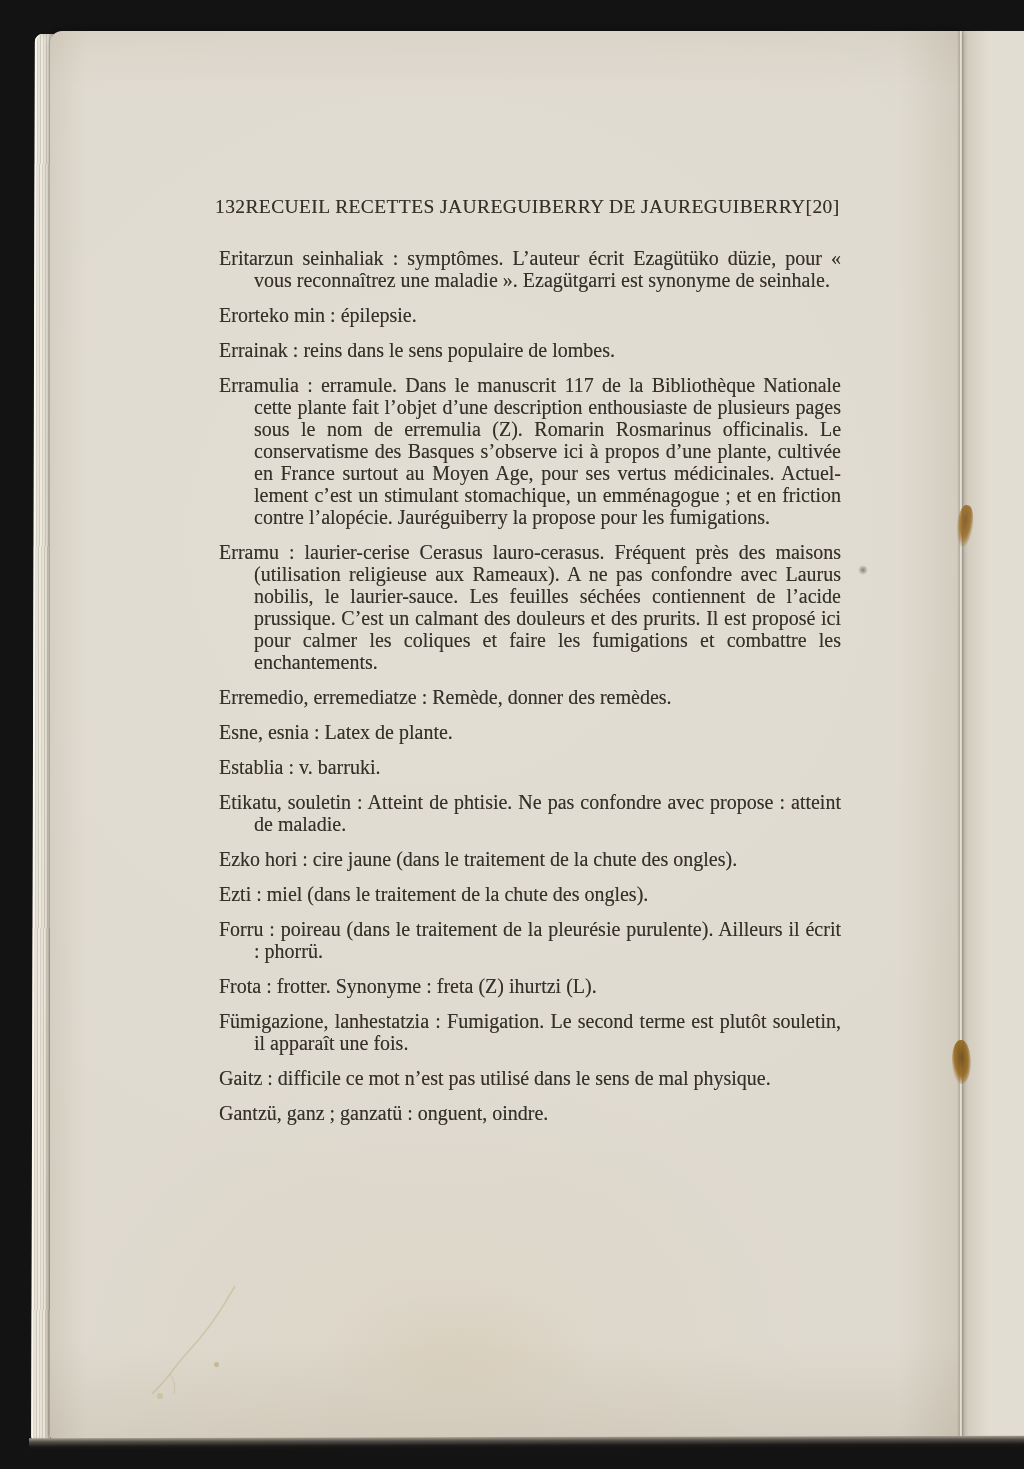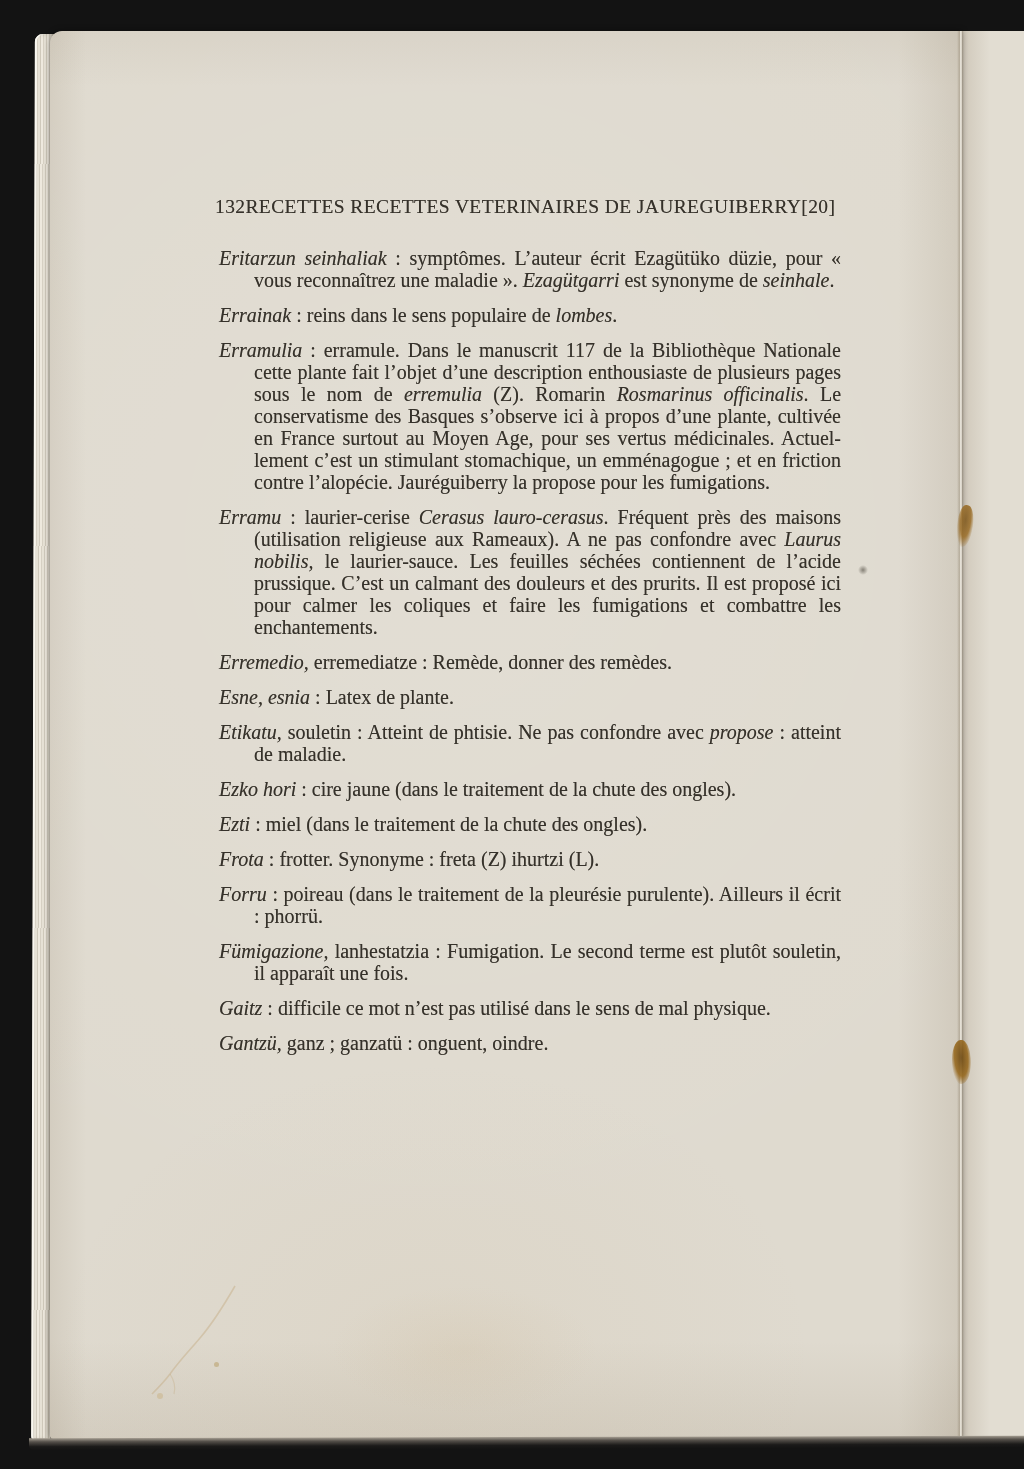--- a/index.html
+++ b/index.html
@@ -78,21 +78,21 @@
   .entries {
     position: absolute; left: 169px; top: 216px; width: 622px;
     font-size: 20px; line-height: 22px;
     color: var(--ink, #35312a);
     text-align: justify;
     text-shadow: 0 0 .6px rgba(55,50,42,.5);
     hyphens: manual;
   }
   .entry { margin: 0 0 13px 0; padding-left: 35px; text-indent: -35px; }
   .entry:last-child { margin-bottom: 12px; }
-  .it { font-style: italic; }
+  .it { }
 
   
   .stain-1 {
     position: absolute; left: 957px; top: 505px; width: 16px; height: 42px;
     background: radial-gradient(ellipse at 50% 35%, var(--stain, #7d5518) 0%, #9a6c25 45%, rgba(154,108,37,0) 75%);
     border-radius: 50% 50% 60% 40%; transform: rotate(6deg); opacity: .85;
   }
   .stain-2 {
     position: absolute; left: 952px; top: 1040px; width: 19px; height: 44px;
     background: radial-gradient(ellipse at 50% 40%, #6f4a12 0%, #97691f 50%, rgba(151,105,31,0) 78%);
@@ -116,35 +116,37 @@
 <body>
 
 <div class="scene">
 
   <div class="page-stack"></div>
   <div class="page-next"></div>
 
   <div class="page-main">
     <div class="header">
       <span>132</span>
-      <span>RECETTES RECETTES VETERINAIRES DE JAUREGUIBERRY</span>
+      <span>RECUEIL RECETTES JAUREGUIBERRY DE JAUREGUIBERRY</span>
       <span>[20]</span>
     </div>
     <div class="entries">
         <p class="entry"><span class="seg it">Eritarzun seinhaliak</span><span class="seg"> : symptômes. L’auteur écrit Ezagütüko düzie, pour « vous reconnaîtrez une maladie ». </span><span class="seg it">Ezagütgarri</span><span class="seg"> est synonyme de </span><span class="seg it">seinhale</span><span class="seg">.</span></p>
+        <p class="entry"><span class="seg it">Erorteko min</span><span class="seg"> : épilepsie.</span></p>
         <p class="entry"><span class="seg it">Errainak</span><span class="seg"> : reins dans le sens populaire de </span><span class="seg it">lombes</span><span class="seg">.</span></p>
         <p class="entry"><span class="seg it">Erramulia</span><span class="seg"> : erramule. Dans le manuscrit 117 de la Bibliothèque Nationale cette plante fait l’objet d’une description enthou­siaste de plusieurs pages sous le nom de </span><span class="seg it">erremulia</span><span class="seg"> (Z). Romarin </span><span class="seg it">Rosmarinus officinalis</span><span class="seg">. Le conservatisme des Bas­ques s’observe ici à propos d’une plante, cultivée en France surtout au Moyen Age, pour ses vertus médicinales. Actuel­lement c’est un stimulant stomachique, un emménagogue ; et en friction contre l’alopécie. Jauréguiberry la propose pour les fumigations.</span></p>
         <p class="entry"><span class="seg it">Erramu</span><span class="seg"> : laurier-cerise </span><span class="seg it">Cerasus lauro-cerasus</span><span class="seg">. Fréquent près des maisons (utilisation religieuse aux Rameaux). A ne pas confondre avec </span><span class="seg it">Laurus nobilis,</span><span class="seg"> le laurier-sauce. Les feuil­les séchées contiennent de l’acide prussique. C’est un cal­mant des douleurs et des prurits. Il est proposé ici pour calmer les coliques et faire les fumigations et combattre les enchantements.</span></p>
         <p class="entry"><span class="seg it">Erremedio,</span><span class="seg"> erremediatze : Remède, donner des remèdes.</span></p>
         <p class="entry"><span class="seg it">Esne, esnia</span><span class="seg"> : Latex de plante.</span></p>
+        <p class="entry"><span class="seg it">Establia</span><span class="seg"> : v. barruki.</span></p>
         <p class="entry"><span class="seg it">Etikatu,</span><span class="seg"> souletin : Atteint de phtisie. Ne pas confondre avec </span><span class="seg it">propose</span><span class="seg"> : atteint de maladie.</span></p>
         <p class="entry"><span class="seg it">Ezko hori</span><span class="seg"> : cire jaune (dans le traitement de la chute des ongles).</span></p>
         <p class="entry"><span class="seg it">Ezti</span><span class="seg"> : miel (dans le traitement de la chute des ongles).</span></p>
+        <p class="entry"><span class="seg it">Forru</span><span class="seg"> : poireau (dans le traitement de la pleurésie purulente). Ailleurs il écrit : phorrü.</span></p>
         <p class="entry"><span class="seg it">Frota</span><span class="seg"> : frotter. Synonyme : freta (Z) ihurtzi (L).</span></p>
-        <p class="entry"><span class="seg it">Forru</span><span class="seg"> : poireau (dans le traitement de la pleurésie purulente). Ailleurs il écrit : phorrü.</span></p>
         <p class="entry"><span class="seg it">Fümigazione,</span><span class="seg"> lanhestatzia : Fumigation. Le second terme est plutôt souletin, il apparaît une fois.</span></p>
         <p class="entry"><span class="seg it">Gaitz</span><span class="seg"> : difficile ce mot n’est pas utilisé dans le sens de mal physique.</span></p>
         <p class="entry"><span class="seg it">Gantzü,</span><span class="seg"> ganz ; ganzatü : onguent, oindre.</span></p>
       </div>
   </div>
 
   <div class="fold"></div>
 
   <div class="stain-1"></div>
   <div class="stain-2"></div>

